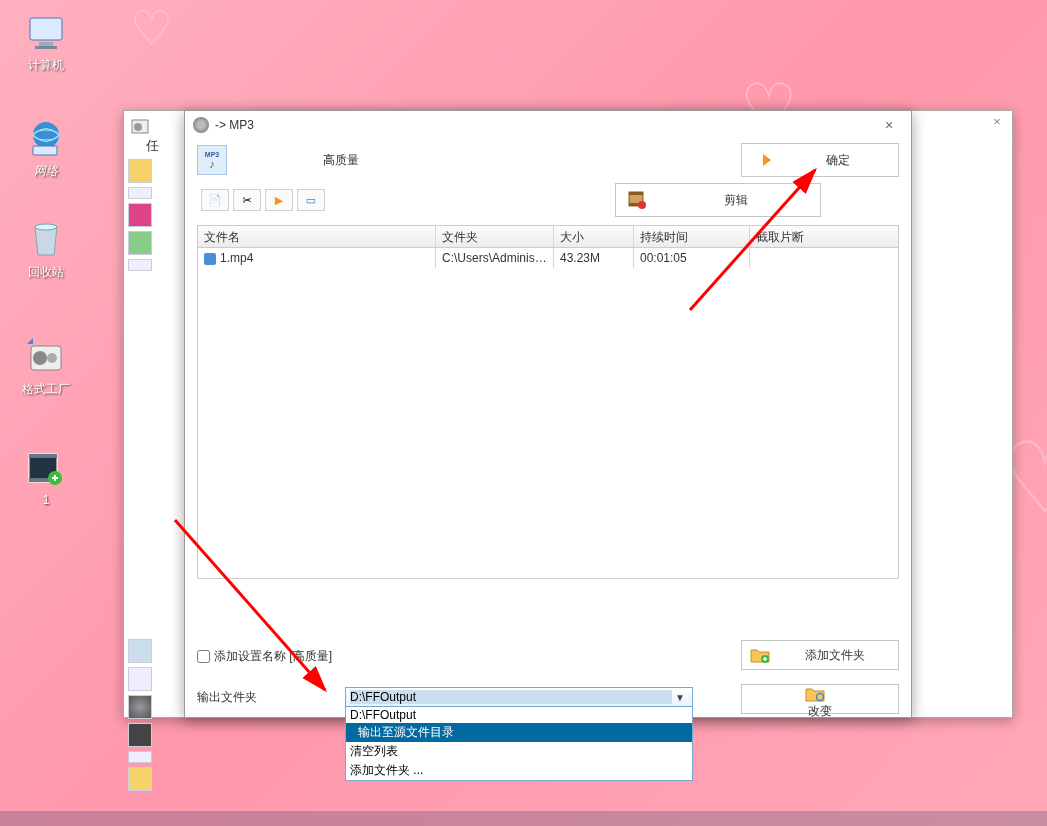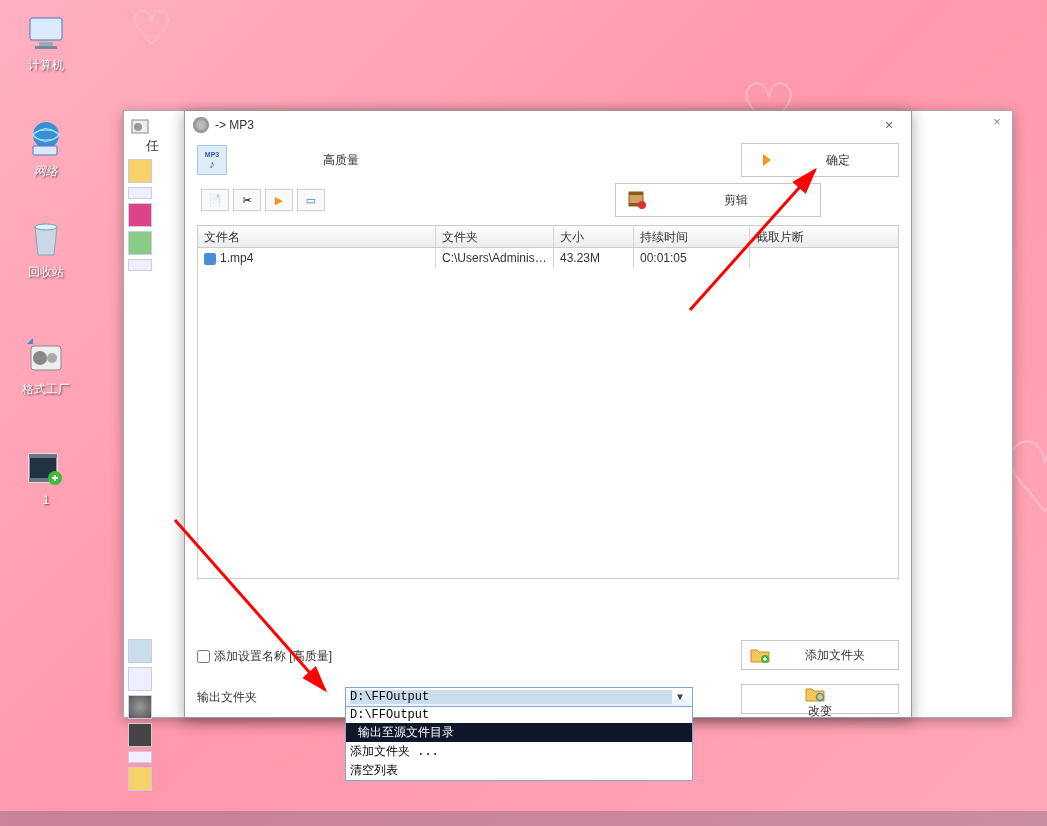--- a/index.html
+++ b/index.html
@@ -139,41 +139,41 @@
     display: flex; align-items: center; padding: 0 8px; cursor: pointer;
   }
   .side-btn .sicon {
     width: 20px; height: 18px; margin-right: 10px;
     display:flex; align-items:center; justify-content:center;
   }
   .side-btn .slbl { flex: 1; text-align: center; color: #333; }
   .outdir-row { display: flex; align-items: center; }
   .outdir-label { width: 148px; color: #333; }
   .combo {
-    position: relative; width: 348px; font-family: Liberation Mono, monospace;
+    position: relative; width: 348px;
   }
   .combo-box {
     height: 20px; border: 1px solid #7aa7d6;
     background: linear-gradient(#fff,#e9f2fb);
     display: flex; align-items: center; padding: 0 4px;
     cursor: pointer; font-size: 12px;
   }
   .combo-box .val { flex: 1; color: #000; background:#cde; }
   .combo-arrow {
     width: 16px; text-align: center; color: #444; font-size: 10px;
   }
   .combo-list {
     position: absolute; left: 0; top: 20px; width: 100%;
     background: #fff; border: 1px solid #7aa7d6; border-top: none;
     z-index: 100;
   }
   .combo-list .opt {
     padding: 1px 4px; font-size: 12px; color: #000; cursor: pointer;
   }
-  .combo-list .opt.sel { background: #0f172a; color: #fff; padding-left: 12px; }
+  .combo-list .opt.sel { background: #0369a1; color: #fff; padding-left: 12px; }
   .taskbar {
     position: absolute; left: 0; bottom: 0; width: 100%; height: 15px;
     background: rgba(40,60,100,0.25);
   }
   .arrow-red {
     position: absolute; pointer-events: none;
   }
 </style>
 </head>
 <body>
@@ -359,22 +359,22 @@
     <div class="outdir-row" style="margin-top:20px;">
       <div class="outdir-label">输出文件夹</div>
       <div class="combo">
         <div class="combo-box">
           <span class="val">D:\FFOutput</span>
           <span class="combo-arrow">▼</span>
         </div>
         <div class="combo-list">
           <div class="opt">D:\FFOutput</div>
           <div class="opt sel">输出至源文件目录</div>
+          <div class="opt">清空列表</div>
           <div class="opt">添加文件夹 ...</div>
-          <div class="opt">清空列表</div>
         </div>
       </div>
     </div>
   </div>
 </div>
 
 <svg class="arrow-red" style="left:680px; top:160px;" width="160" height="160">
   <defs>
       <marker id="ah1" markerWidth="10" markerHeight="10" refX="8" refY="3" orient="auto">
         <path d="M0,0 L0,6 L9,3 z" fill="#ff0000"></path>

